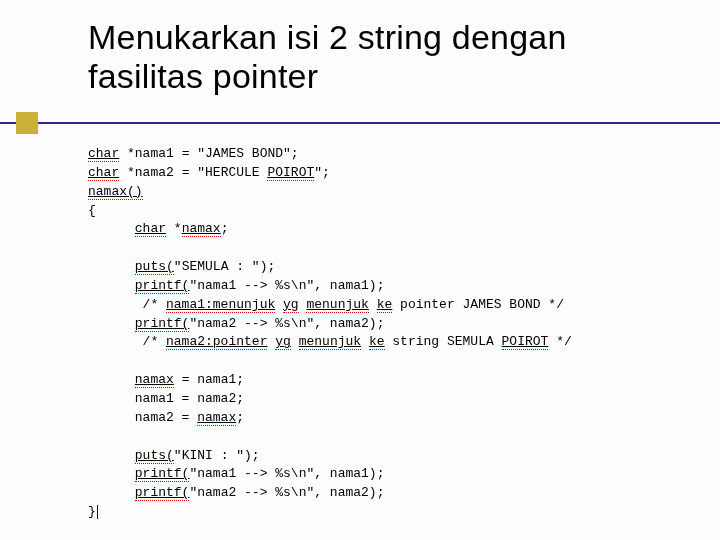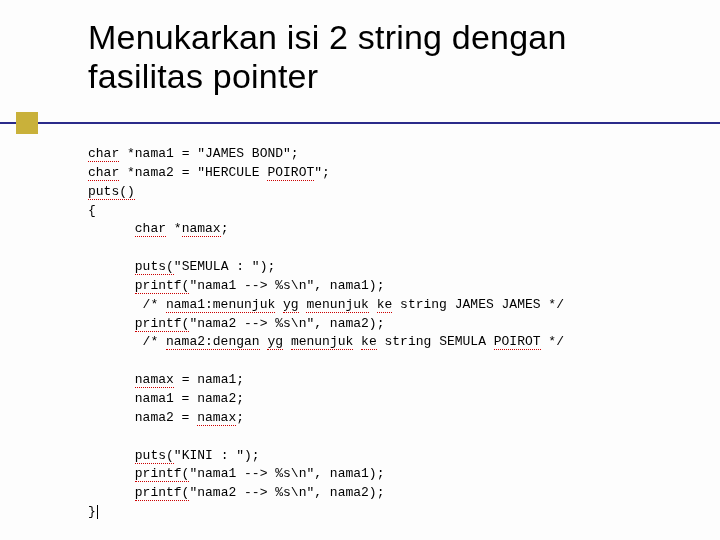--- a/index.html
+++ b/index.html
@@ -49,21 +49,21 @@
   .code-block {
     position: absolute;
     left: 88px;
     top: 145px;
     font-family: "Courier New", Courier, monospace;
     font-size: 13px;
     line-height: 1.45;
     color: #000;
     white-space: pre;
   }
-  .u { border-bottom: 1px dotted #c00; }
+  .u { border-bottom: 1px dotted #c00; text-decoration: underline; }
   .cursor {
     display: inline-block;
     width: 1px;
     height: 14px;
     background: #000;
     vertical-align: text-bottom;
     margin-left: 1px;
   }
 </style>
 </head>
@@ -71,29 +71,29 @@
 
 <div class="slide">
   <div class="title-block">
     <div class="title-text">Menukarkan isi 2 string dengan fasilitas pointer</div>
   </div>
   <div class="accent-square"></div>
   <div class="title-underline"></div>
 
   <div class="code-block"><span><span class="u">char</span><span> *nama1 = "JAMES BOND";</span></span>
 <span><span class="u">char</span><span> *nama2 = "HERCULE </span><span class="u">POIROT</span><span>";</span></span>
-<span><span class="u">puts()</span></span>
+<span><span class="u">namax()</span></span>
 <span>{</span>
 <span><span>      </span><span class="u">char</span><span> *</span><span class="u">namax</span><span>;</span></span>
 <span></span>
 <span><span>      </span><span class="u">puts(</span><span>"SEMULA : ");</span></span>
 <span><span>      </span><span class="u">printf(</span><span>"nama1 --&gt; %s\n", nama1);</span></span>
-<span><span>       /* </span><span class="u">nama1:menunjuk</span><span> </span><span class="u">yg</span><span> </span><span class="u">menunjuk</span><span> </span><span class="u">ke</span><span> string JAMES JAMES */</span></span>
+<span><span>       /* </span><span class="u">nama1:menunjuk</span><span> </span><span class="u">yg</span><span> </span><span class="u">menunjuk</span><span> </span><span class="u">ke</span><span> pointer JAMES BOND */</span></span>
 <span><span>      </span><span class="u">printf(</span><span>"nama2 --&gt; %s\n", nama2);</span></span>
-<span><span>       /* </span><span class="u">nama2:dengan</span><span> </span><span class="u">yg</span><span> </span><span class="u">menunjuk</span><span> </span><span class="u">ke</span><span> string SEMULA </span><span class="u">POIROT</span><span> */</span></span>
+<span><span>       /* </span><span class="u">nama2:pointer</span><span> </span><span class="u">yg</span><span> </span><span class="u">menunjuk</span><span> </span><span class="u">ke</span><span> string SEMULA </span><span class="u">POIROT</span><span> */</span></span>
 <span></span>
 <span><span>      </span><span class="u">namax</span><span> = nama1;</span></span>
 <span>      nama1 = nama2;</span>
 <span><span>      nama2 = </span><span class="u">namax</span><span>;</span></span>
 <span></span>
 <span><span>      </span><span class="u">puts(</span><span>"KINI : ");</span></span>
 <span><span>      </span><span class="u">printf(</span><span>"nama1 --&gt; %s\n", nama1);</span></span>
 <span><span>      </span><span class="u">printf(</span><span>"nama2 --&gt; %s\n", nama2);</span></span>
 <span><span>}</span><span class="cursor"></span></span></div>
 </div>

